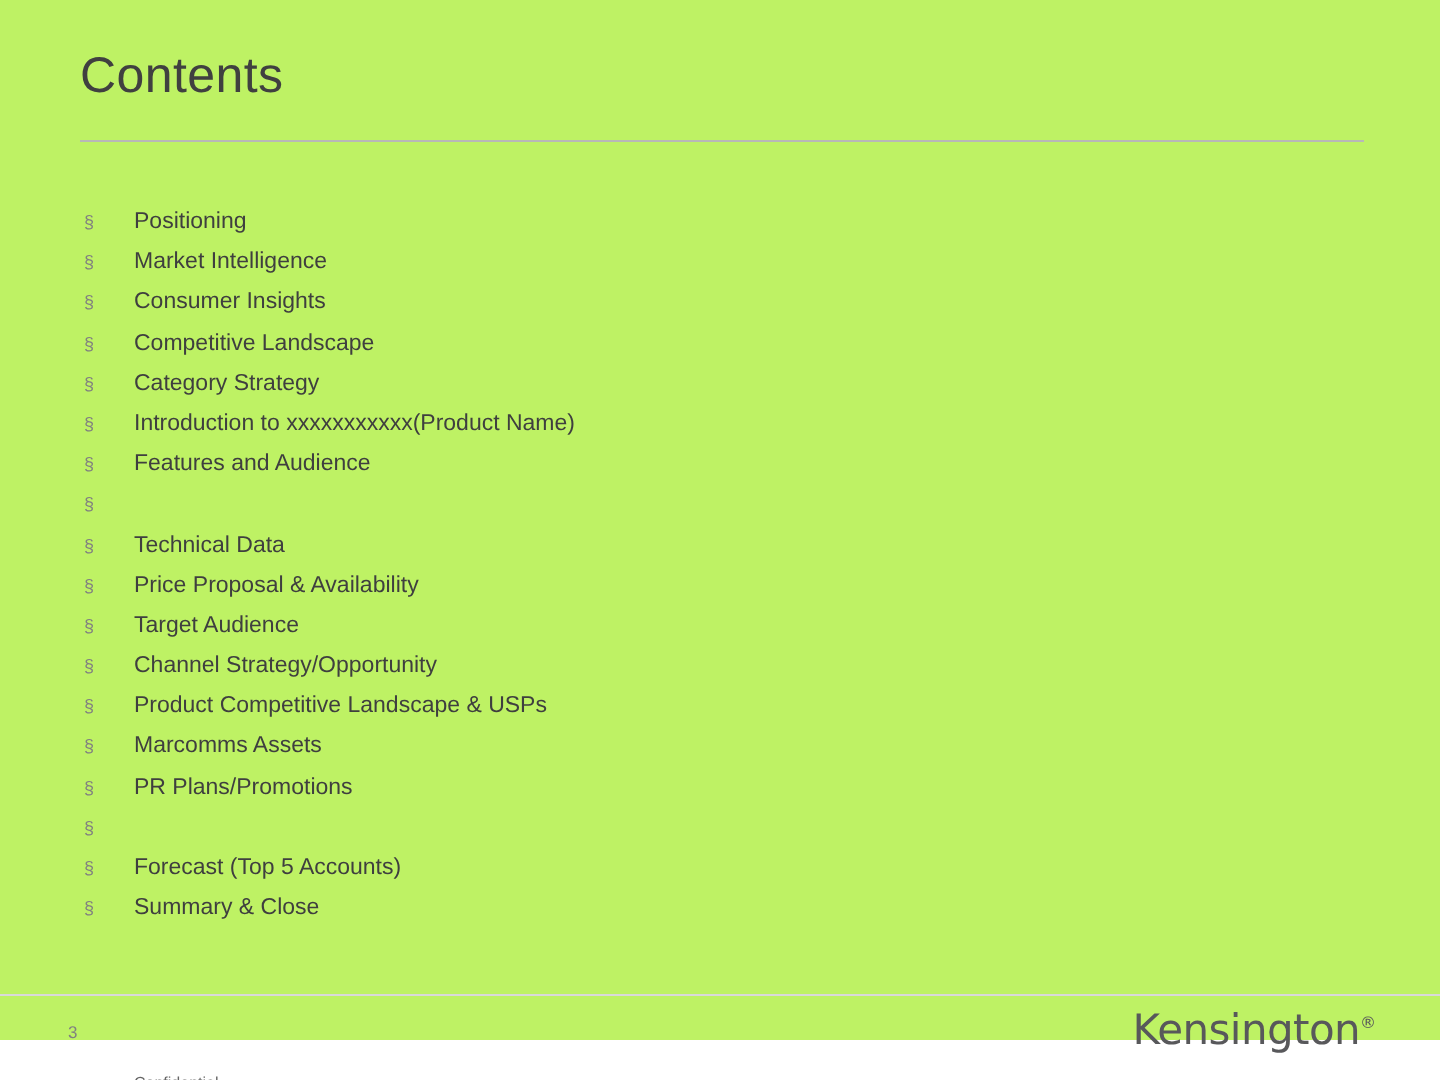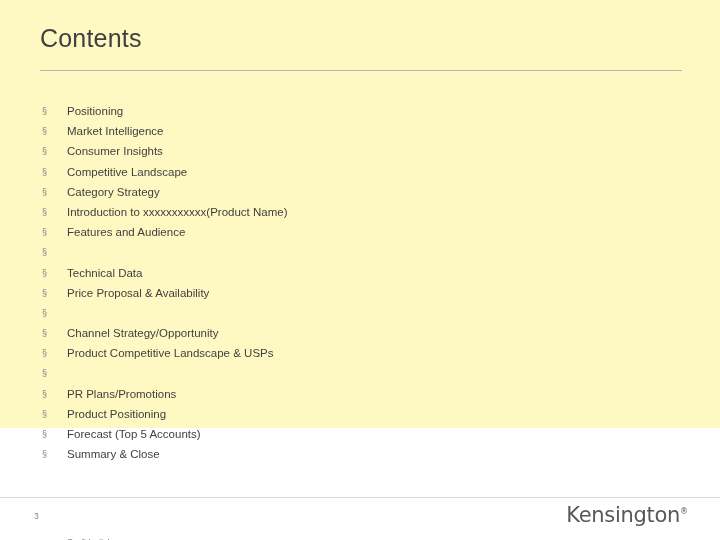--- a/index.html
+++ b/index.html
@@ -9,22 +9,22 @@
   body {
     width: 720px;
     height: 540px;
     background: #ffffff;
     font-family: "Liberation Sans", sans-serif;
     overflow: hidden;
   }
   .slide {
     position: relative;
     width: 720px;
-    height: 428px;
-    background: #fef9c3;
+    height: 520px;
+    background: #bef264;
     box-sizing: border-box;
   }
   .slide-title {
     position: absolute;
     left: 40px;
     top: 24px;
     font-size: 25px;
     color: #404040;
     letter-spacing: 0.2px;
     font-weight: normal;
@@ -145,39 +145,40 @@
     <div class="bullet-row">
       <span class="bullet-mark">§</span>
       <span class="bullet-text">Technical Data</span>
     </div>
     <div class="bullet-row">
       <span class="bullet-mark">§</span>
       <span class="bullet-text">Price Proposal &amp; Availability</span>
     </div>
     <div class="bullet-row">
       <span class="bullet-mark">§</span>
+      <span class="bullet-text">Target Audience</span>
     </div>
     <div class="bullet-row">
       <span class="bullet-mark">§</span>
       <span class="bullet-text">Channel Strategy/Opportunity</span>
     </div>
     <div class="bullet-row">
       <span class="bullet-mark">§</span>
       <span class="bullet-text">Product Competitive Landscape &amp; USPs</span>
     </div>
     <div class="bullet-row">
       <span class="bullet-mark">§</span>
+      <span class="bullet-text">Marcomms Assets</span>
     </div>
     <div class="bullet-row">
       <span class="bullet-mark">§</span>
       <span class="bullet-text">PR Plans/Promotions</span>
     </div>
     <div class="bullet-row">
       <span class="bullet-mark">§</span>
-      <span class="bullet-text">Product Positioning</span>
     </div>
     <div class="bullet-row">
       <span class="bullet-mark">§</span>
       <span class="bullet-text">Forecast (Top 5 Accounts)</span>
     </div>
     <div class="bullet-row">
       <span class="bullet-mark">§</span>
       <span class="bullet-text">Summary &amp; Close</span>
     </div>
   </div>

